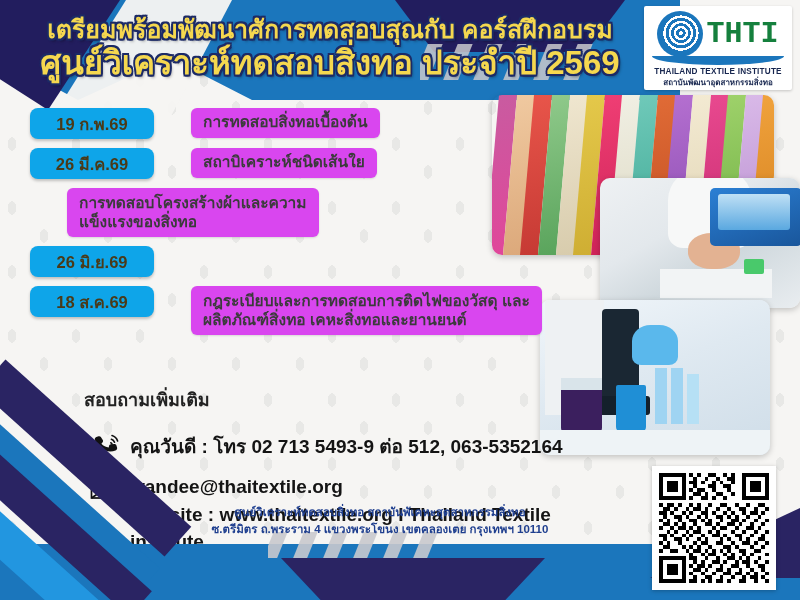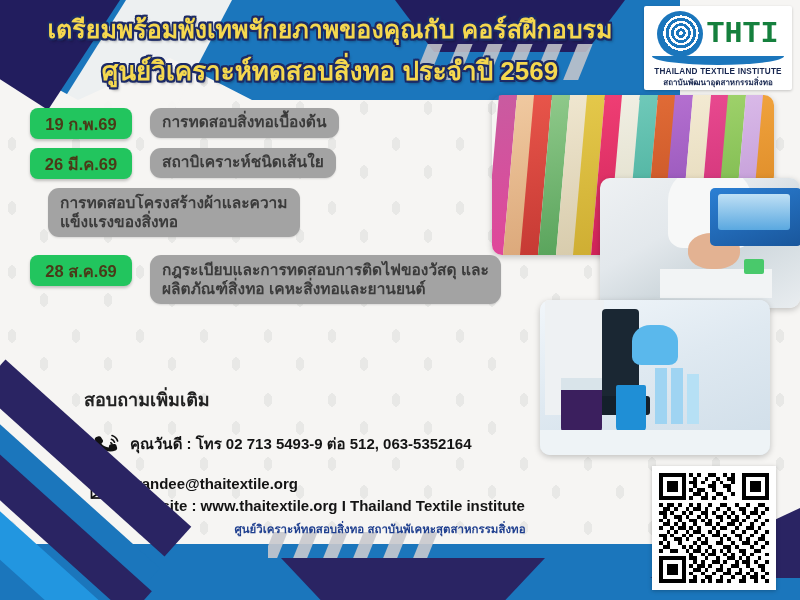--- a/index.html
+++ b/index.html
@@ -84,59 +84,59 @@
     font-size:25px;font-weight:700;color:#f5d84f;
     -webkit-text-stroke:0px;
     text-shadow:
       -1.6px -1.6px 0 #1c2a66, 1.6px -1.6px 0 #1c2a66,
       -1.6px 1.6px 0 #1c2a66, 1.6px 1.6px 0 #1c2a66,
       0 -1.8px 0 #1c2a66, 0 1.8px 0 #1c2a66,
       -1.8px 0 0 #1c2a66, 1.8px 0 0 #1c2a66,
       2px 3px 3px rgba(0,0,0,.35);
     white-space:nowrap;
   }
-  .title-line.second{font-size:26px;margin-top:14px;}
+  .title-line.second{font-size:33px;margin-top:2px;}
 
   
   .photo{position:absolute;border-radius:10px;overflow:hidden;box-shadow:0 2px 6px rgba(0,0,0,.22);}
   .photo-fabrics{left:492px;top:95px;width:282px;height:160px;}
   .ph-fab{position:absolute;inset:0;display:flex;}
   .ph-fab span{flex:1;transform:skewX(-5deg);}
   .photo-lab1{left:600px;top:178px;width:200px;height:130px;}
   .photo-micro{left:540px;top:300px;width:230px;height:155px;}
   .lab-bg{position:absolute;inset:0;}
 
   
   .rows{position:absolute;left:30px;top:108px;width:580px;}
   .row{display:flex;align-items:flex-start;margin-bottom:9px;}
   .date-chip{
-    flex:none;width:102px;height:31px;border-radius:8px;background:#22c55e;
+    flex:none;width:124px;height:31px;border-radius:8px;background:#0ea5e9;
     color:#4a3a18;font-size:16.5px;font-weight:700;
     display:flex;align-items:center;justify-content:center;
     box-shadow:0 2px 3px rgba(0,0,0,.22);
     font-family:"Liberation Sans","DejaVu Sans",sans-serif;
   }
   .course-chip{
-    margin-left:18px;background:#a3a3a3;border-radius:11px;
+    margin-left:37px;background:#d946ef;border-radius:6px;
     padding:5px 12px 6px 12px;color:#3b3b3b;font-size:15.5px;font-weight:700;
     line-height:1.2;box-shadow:0 1px 2px rgba(0,0,0,.12);
     font-family:"Liberation Sans","DejaVu Sans",sans-serif;
     max-width:420px;
   }
   .row.r3 .course-chip,.row.r4 .course-chip,.row.r5 .course-chip{padding-top:6px;}
   .row.r4 .course-chip,.row.r5 .course-chip{max-width:430px;}
 
   
   .contact{position:absolute;left:84px;top:385px;width:520px;}
   .contact-head{
     font-size:18px;font-weight:700;color:#222;margin-bottom:14px;
   }
   .c-row{display:flex;align-items:flex-start;margin-bottom:6px;}
   .c-icon{width:46px;flex:none;display:flex;align-items:center;justify-content:center;}
-  .c-text{font-size:15px;font-weight:700;color:#141414;line-height:1.45;padding-top:5px;}
+  .c-text{font-size:19px;font-weight:700;color:#141414;line-height:1.45;padding-top:5px;}
   .c-text .l2{display:block;}
 
   
   .badge{
     position:absolute;right:14px;top:438px;
     background:#2b2b2b;color:#ffffff;border-radius:15px;
     padding:4px 14px 6px 14px;font-size:15.5px;font-weight:700;
     box-shadow:0 2px 4px rgba(0,0,0,.3);z-index:8;white-space:nowrap;
   }
   .qr{
@@ -197,21 +197,21 @@
     <div class="logo-row">
       <div class="logo-mark"></div>
       <div class="logo-thti">THTI</div>
     </div>
     <div class="logo-swoosh"></div>
     <div class="logo-en">THAILAND TEXTILE INSTITUTE</div>
     <div class="logo-th">สถาบันพัฒนาอุตสาหกรรมสิ่งทอ</div>
   </div>
 
   <div class="title-wrap">
-    <div class="title-line">เตรียมพร้อมพังเทพฯักยภาพของคุณกับ คอร์สฝึกอบรม</div>
+    <div class="title-line">เตรียมพร้อมพัฒนาศัการทดสอบสุณกับ คอร์สฝึกอบรม</div>
     <div class="title-line second">ศูนย์วิเคราะห์ทดสอบสิ่งทอ ประจำปี 2569</div>
   </div>
 
   <div class="photo photo-fabrics">
     <div class="ph-fab">
       <span style="background:linear-gradient(170deg,#c95ba0,#e0479a)"></span>
       <span style="background:linear-gradient(170deg,#f0c9a0,#dca97b)"></span>
       <span style="background:linear-gradient(170deg,#e8554a,#c63a34)"></span>
       <span style="background:linear-gradient(170deg,#8fc98a,#5aa45c)"></span>
       <span style="background:linear-gradient(170deg,#efe6cf,#d8ccad)"></span>
@@ -262,23 +262,24 @@
       <div class="course-chip">การทดสอบสิ่งทอเบื้องต้น</div>
     </div>
     <div class="row r2">
       <div class="date-chip">26 มี.ค.69</div>
       <div class="course-chip">สถาบิเคราะห์ชนิดเส้นใย</div>
     </div>
     <div class="row r3">
       <div class="course-chip">การทดสอบโครงสร้างผ้าและความ<br>แข็งแรงของสิ่งทอ</div>
     </div>
     <div class="row r4">
+      <div class="date-chip">26 มิ.ย.69</div>
     </div>
     <div class="row r5">
-      <div class="date-chip">28 ส.ค.69</div>
+      <div class="date-chip">18 ส.ค.69</div>
       <div class="course-chip">กฎระเบียบและการทดสอบการติดไฟของวัสดุ และ<br>ผลิตภัณฑ์สิ่งทอ เคหะสิ่งทอและยานยนต์</div>
     </div>
   </div>
 
   <div class="contact">
     <div class="contact-head">สอบถามเพิ่มเติม</div>
 
     <div class="c-row">
       <div class="c-icon">
         <svg width="34" height="34" viewBox="0 0 34 34">
@@ -546,20 +547,21 @@
         <rect x="18" y="28" width="1" height="1"></rect>
           <rect x="21" y="28" width="2" height="1"></rect>
         <rect x="25" y="28" width="1" height="1"></rect>
           <rect x="28" y="28" width="1" height="1"></rect>
       </g>
     </svg>
   </div>
 
   <div class="address">
     <span class="a2">ศูนย์วิเคราะห์ทดสอบสิ่งทอ สถาบันพัเคหะสุตสาหกรรมสิ่งทอ</span>
+    <span class="a2">ซ.ตรีมิตร ถ.พระราม 4 แขวงพระโขนง เขตคลองเตย กรุงเทพฯ 10110</span>
   </div>
 
   <div class="footer-band"></div>
   <div class="footer-navy"></div>
   <div class="footer-navy-right"></div>
   <div class="footer-stripes">
     <i style="left:0px"></i>
       <i style="left:30px"></i>
       <i style="left:60px"></i>
     <i style="left:90px"></i>

